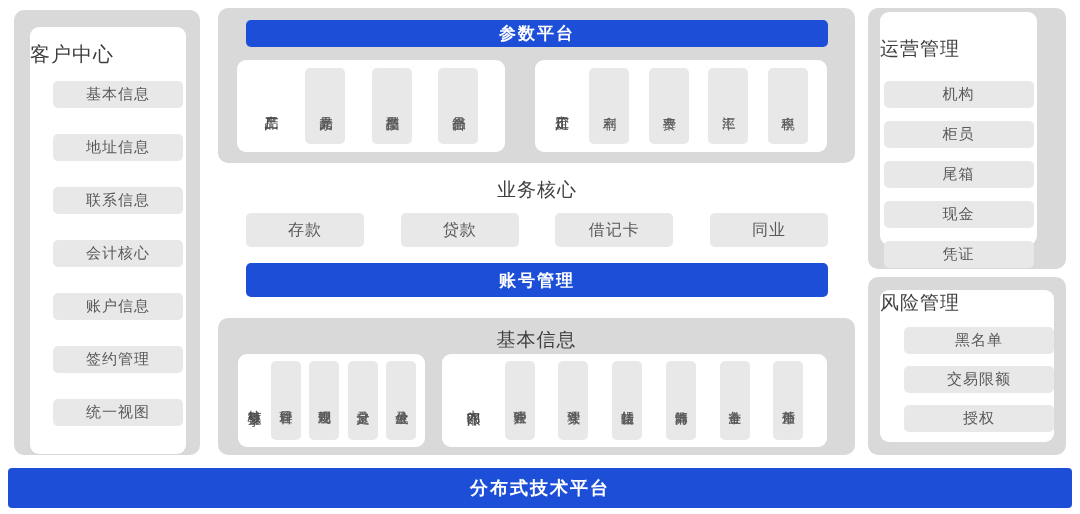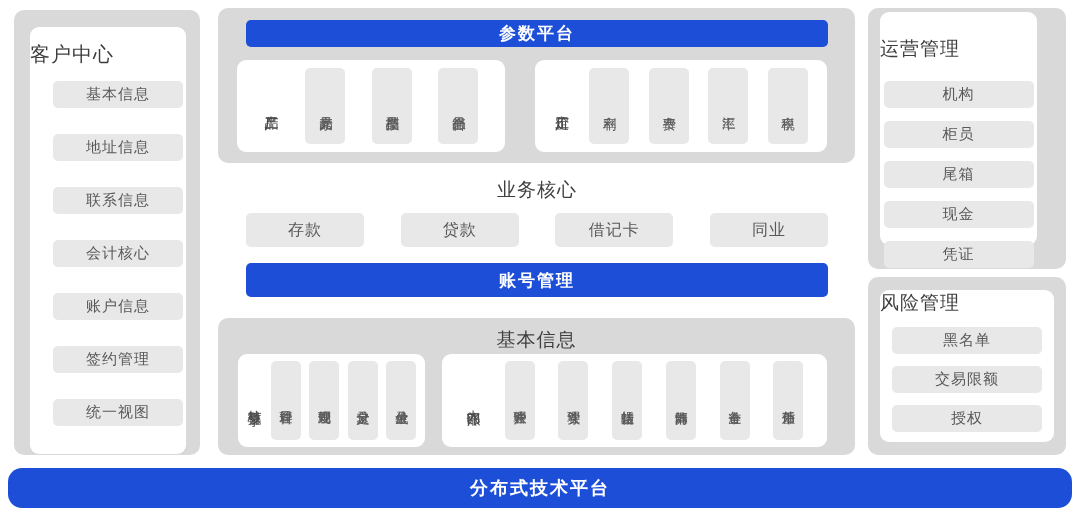--- a/index.html
+++ b/index.html
@@ -50,24 +50,24 @@
 
   
   #ops-panel { left:868px; top:8px; width:198px; height:261px; }
   #ops-card { left:12px; top:4px; width:157px; height:233px; padding-top:24px; }
   #ops-card .panel-title, #risk-card .panel-title { font-size:19px; height:28px; }
   #ops-list { margin-top:17px; gap:13px; }
   #ops-list .item-btn, #risk-list .item-btn { width:150px; height:27px; }
 
   #risk-panel { left:868px; top:277px; width:198px; height:178px; }
   #risk-card { left:12px; top:13px; width:174px; height:152px; }
-  #risk-list { margin-top:9px; gap:12px; }
+  #risk-list { margin-top:9px; gap:12px;align-items:flex-end; }
 
   
-  #tech-bar { left:8px; top:468px; width:1064px; height:40px; border-radius:14px; font-size:18px; }
+  #tech-bar { left:8px; top:468px; width:1064px; height:40px; border-radius:4px; font-size:18px; }
 </style>
 </head>
 <body>
 
 <div class="page">
 
   <section class="gray-panel" id="customer-panel">
     <div class="white-card" id="customer-card">
       <div class="panel-title">客户中心</div>
       <div class="v-list" id="customer-list">

